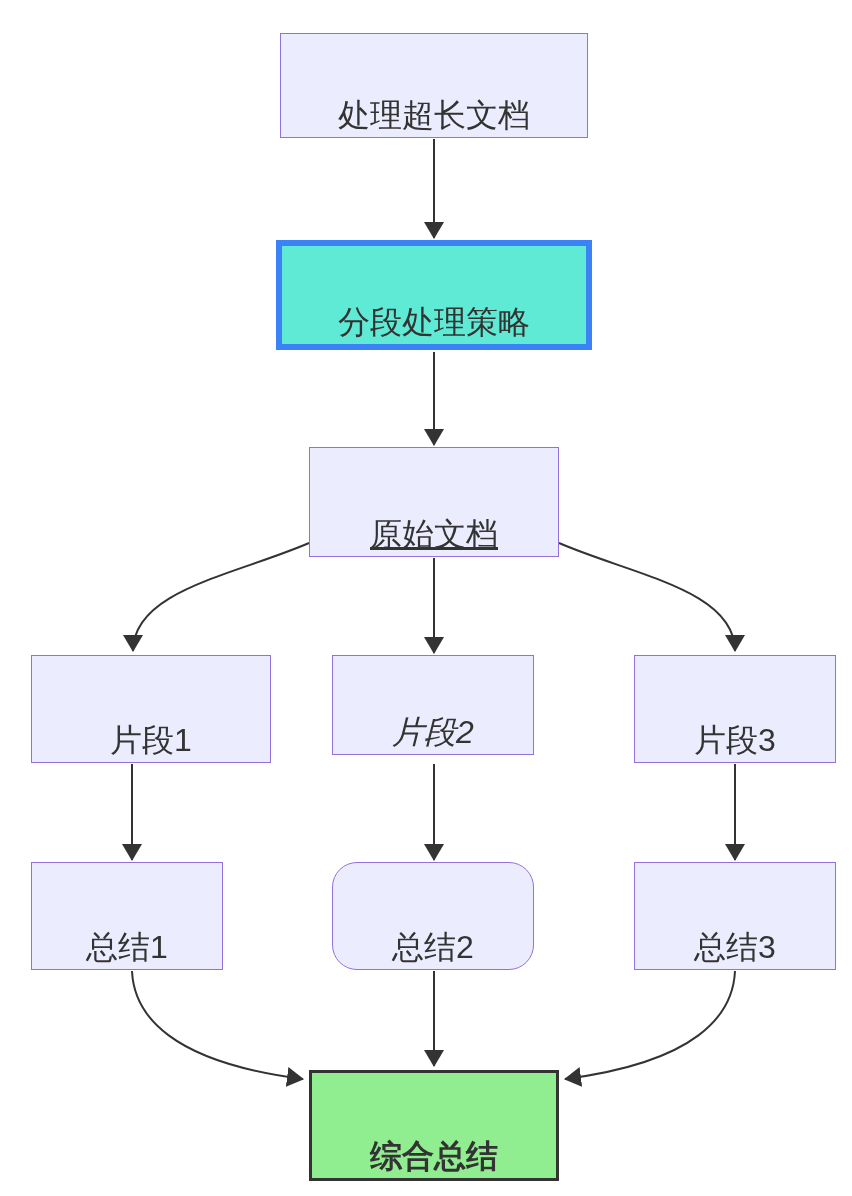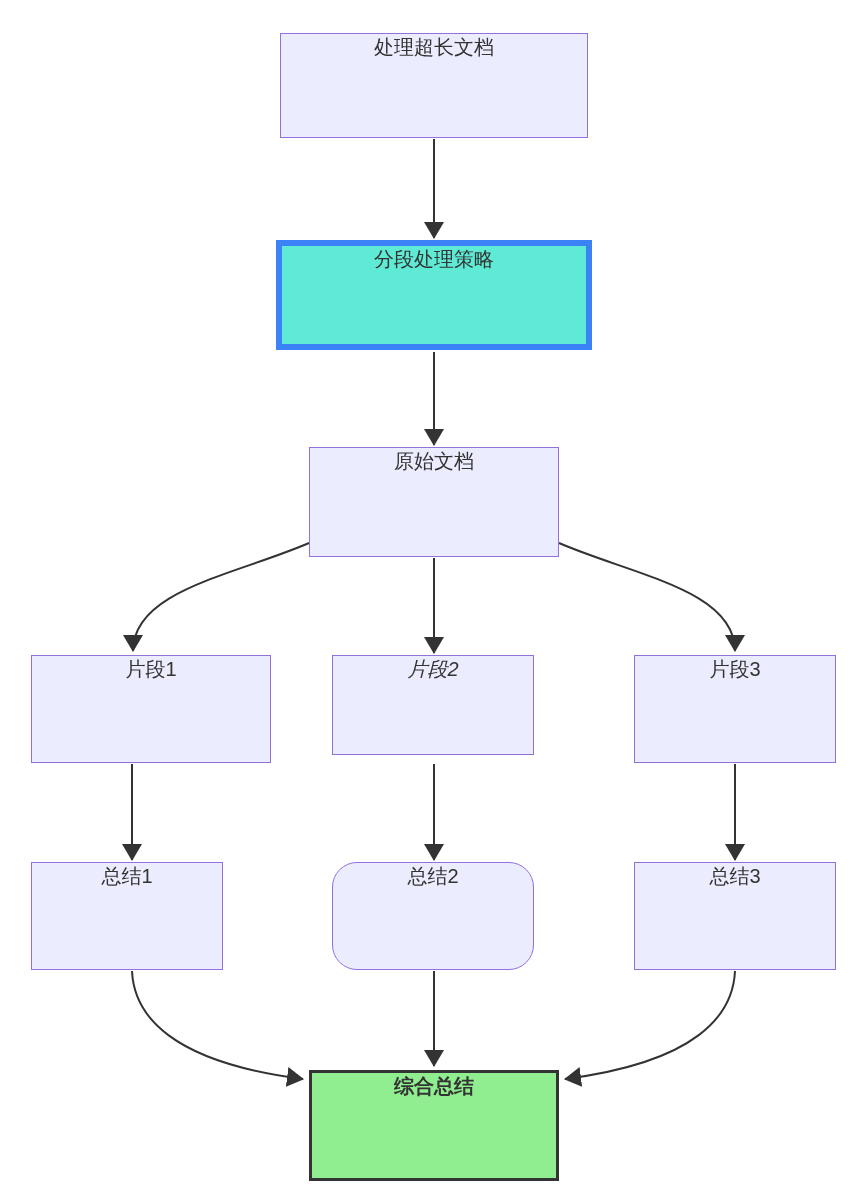--- a/index.html
+++ b/index.html
@@ -19,43 +19,43 @@
     position: absolute;
     left: 0;
     top: 0;
     width: 852px;
     height: 1196px;
     pointer-events: none;
   }
   .node {
     position: absolute;
     display: flex;
-    align-items: flex-start;
+    align-items: flex-end;
     justify-content: center;
     box-sizing: border-box;
-    font-size: 20px;
+    font-size: 32px;
     line-height: 1.3;
     color: #333333;
     background: #ECECFF;
     border: 1.5px solid #9370DB;
     text-align: center;
     white-space: nowrap;
   }
   .node--strategy {
     background: #5eead4;
     border: 6px solid #3b82f6;
   }
   .node--final {
     background: #90EE90;
     border: 3px solid #333333;
   }
   
   #node-a  { left: 280px; top: 33px;   width: 308px; height: 105px; }
   #node-b  { left: 276px; top: 240px;  width: 316px; height: 110px; }
-  #node-c  { left: 309px; top: 447px;  width: 250px; height: 110px; }
+  #node-c  { left: 309px; top: 447px;  width: 250px; height: 110px; text-decoration: underline; }
   #node-d1 { left: 31px;  top: 655px;  width: 240px; height: 108px; }
   #node-d2 { left: 332px; top: 655px;  width: 202px; height: 100px; font-style: italic; }
   #node-d3 { left: 634px; top: 655px;  width: 202px; height: 108px; }
   #node-e1 { left: 31px;  top: 862px;  width: 192px; height: 108px; }
   #node-e2 { left: 332px; top: 862px;  width: 202px; height: 108px; border-radius: 25px; }
   #node-e3 { left: 634px; top: 862px;  width: 202px; height: 108px; }
   #node-f  { left: 309px; top: 1070px; width: 250px; height: 111px; font-weight: bold; }
   .edge {
     stroke: #333333;
     stroke-width: 2px;

